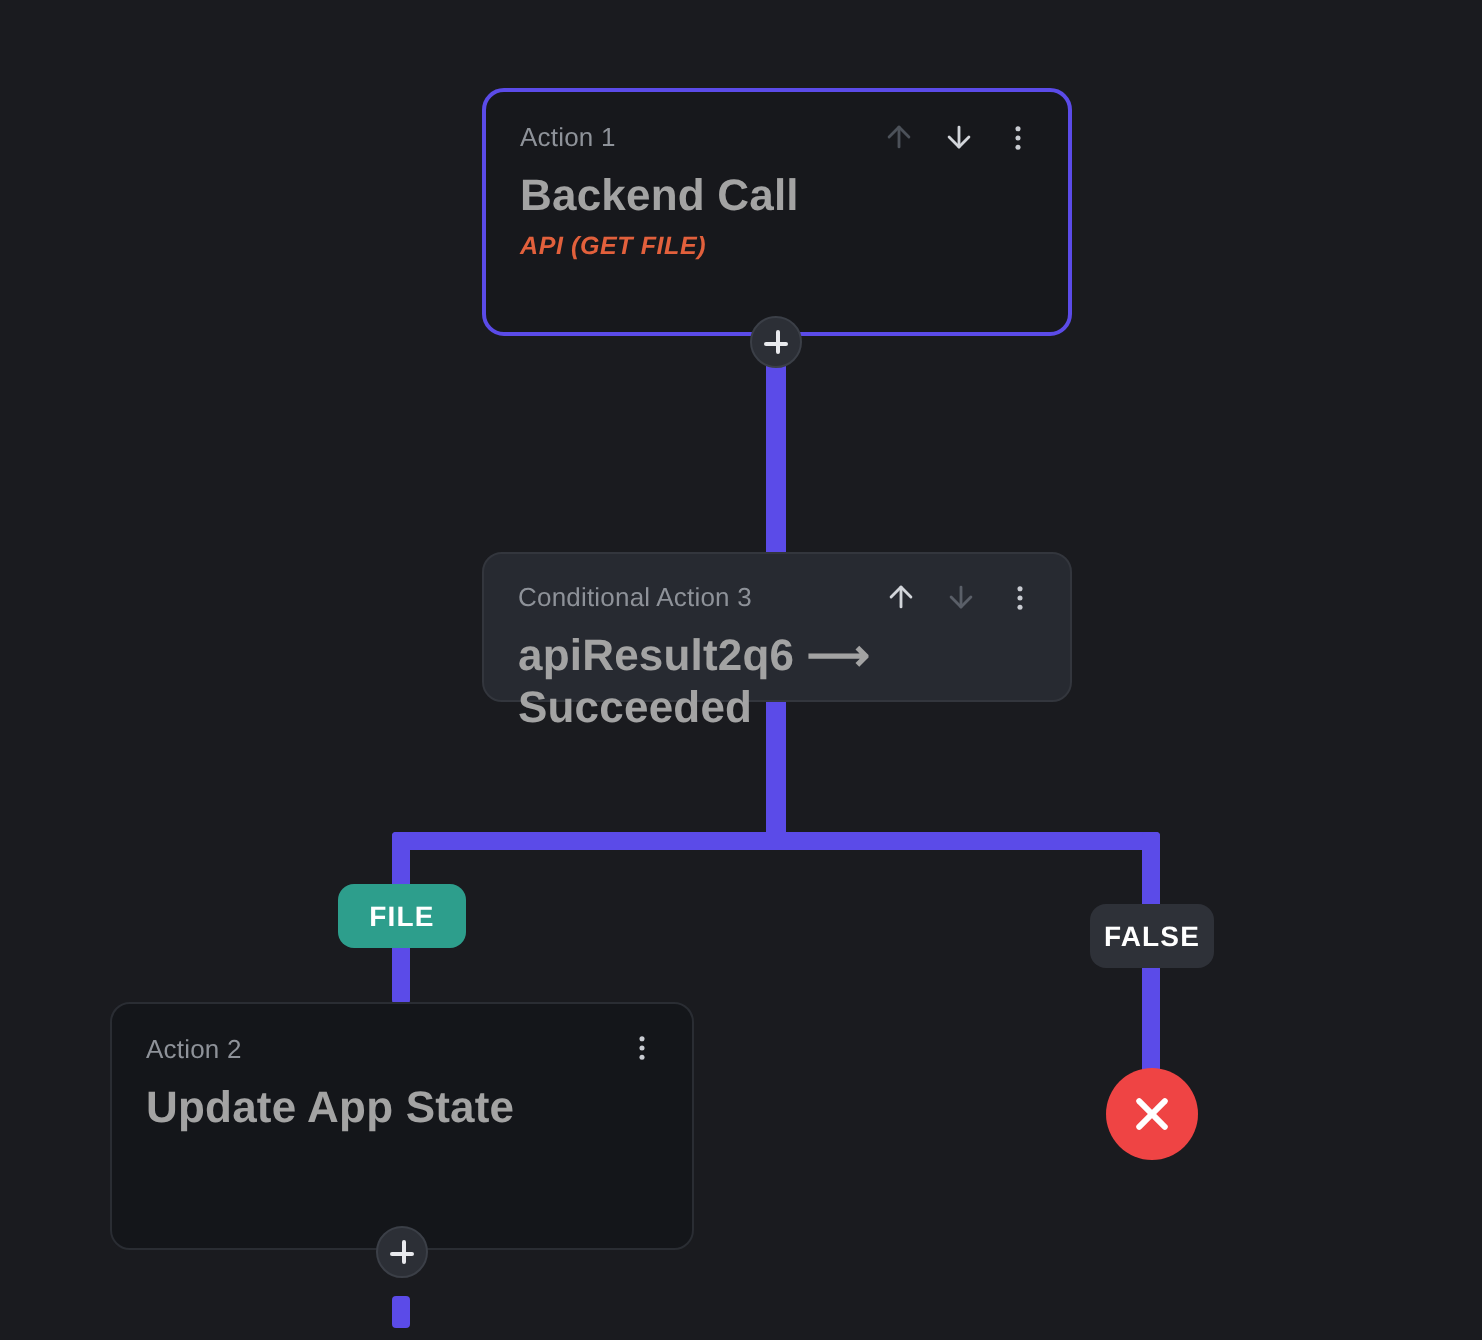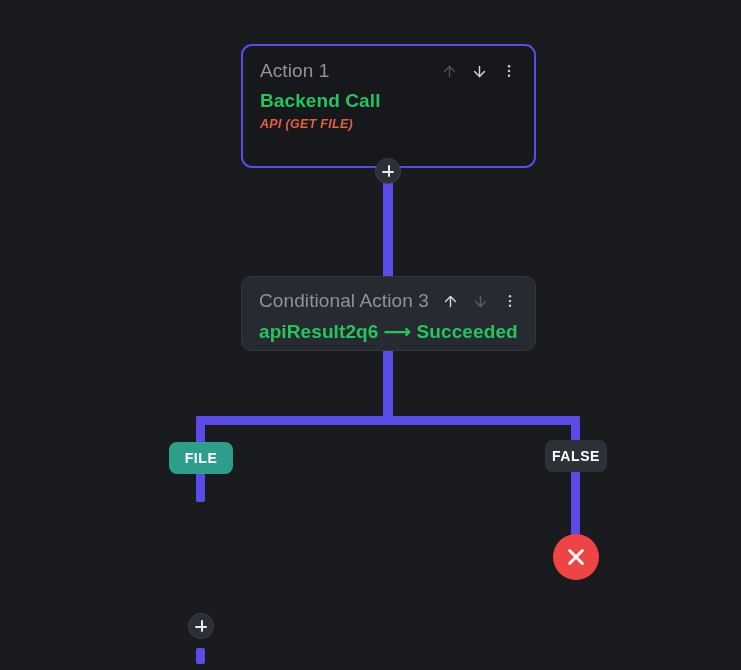--- a/index.html
+++ b/index.html
@@ -33,28 +33,28 @@
     position: absolute;
     box-sizing: border-box;
     border-radius: 10px;
   }
   .card-head {
     display: flex;
     align-items: center;
     justify-content: space-between;
   }
   .card-kicker {
-    font-size: 19px;
+    font-size: 13px;
     color: #8e9299;
     letter-spacing: .1px;
   }
   .card-title {
-    font-size: 19px;
+    font-size: 22px;
     font-weight: bold;
-    color: #22c55e;
+    color: #a3a3a3;
     letter-spacing: .1px;
   }
   .card-sub {
     font-size: 12.5px;
     font-weight: bold;
     color: #e2603c;
     letter-spacing: .3px;
   }
   .head-icons {
     display: flex;
@@ -138,21 +138,21 @@
     height: 32px;
     border-radius: 8px;
     font-size: 14px;
     font-weight: bold;
     color: #ffffff;
     letter-spacing: .6px;
     z-index: 15;
     cursor: pointer;
   }
   #badge-true  { left: 169px; top: 442px; width: 64px; background: #2d9e8c; }
-  #badge-false { left: 545px; top: 440px; width: 62px; background: #2e3138; }
+  #badge-false { left: 545px; top: 452px; width: 62px; background: #2e3138; }
 
   
   #stop-node {
     position: absolute;
     left: 553px;
     top: 534px;
     width: 46px;
     height: 46px;
     border-radius: 50%;
     background: #ef4444;
@@ -234,20 +234,33 @@
           </svg>
         </span>
       </span>
     </div>
     <div class="card-title">apiResult2q6 ⟶ Succeeded</div>
   </div>
 
   <div class="badge" id="badge-true">FILE</div>
   <div class="badge" id="badge-false">FALSE</div>
 
+  <div class="card" id="action2-card">
+    <div class="card-head">
+      <span class="card-kicker">Action 2</span>
+      <span class="ic">
+        <svg width="16" height="16" viewBox="0 0 24 24" fill="#c9ccd2">
+          <circle cx="12" cy="5" r="1.9"></circle>
+          <circle cx="12" cy="12" r="1.9"></circle>
+          <circle cx="12" cy="19" r="1.9"></circle>
+        </svg>
+      </span>
+    </div>
+    <div class="card-title">Update App State</div>
+  </div>
 
   <div class="plus-btn" id="add-2" style="left:188px; top:613px;"></div>
 
   <div id="stop-node">
     <svg width="22" height="22" viewBox="0 0 24 24" fill="none" stroke="#ffffff" stroke-width="3.2" stroke-linecap="round">
       <line x1="5" y1="5" x2="19" y2="19"></line>
       <line x1="19" y1="5" x2="5" y2="19"></line>
     </svg>
   </div>
 

